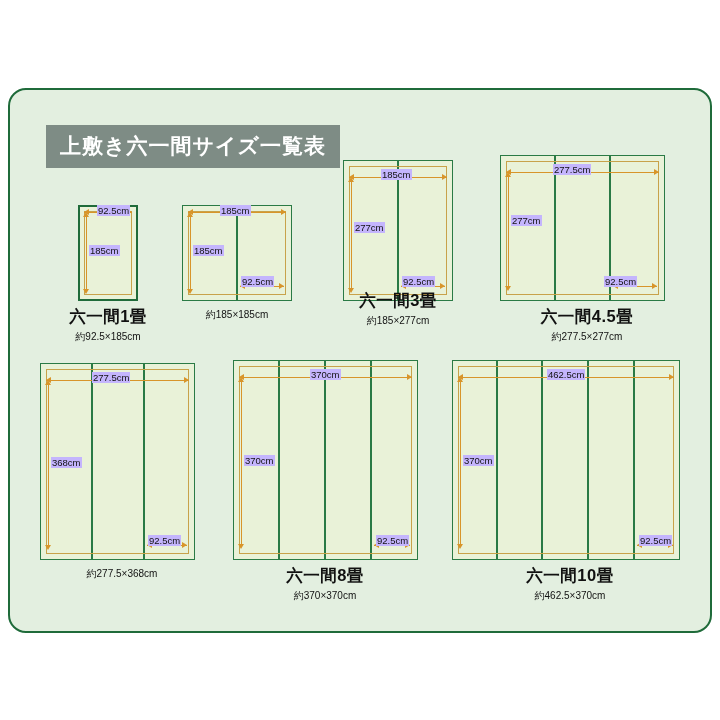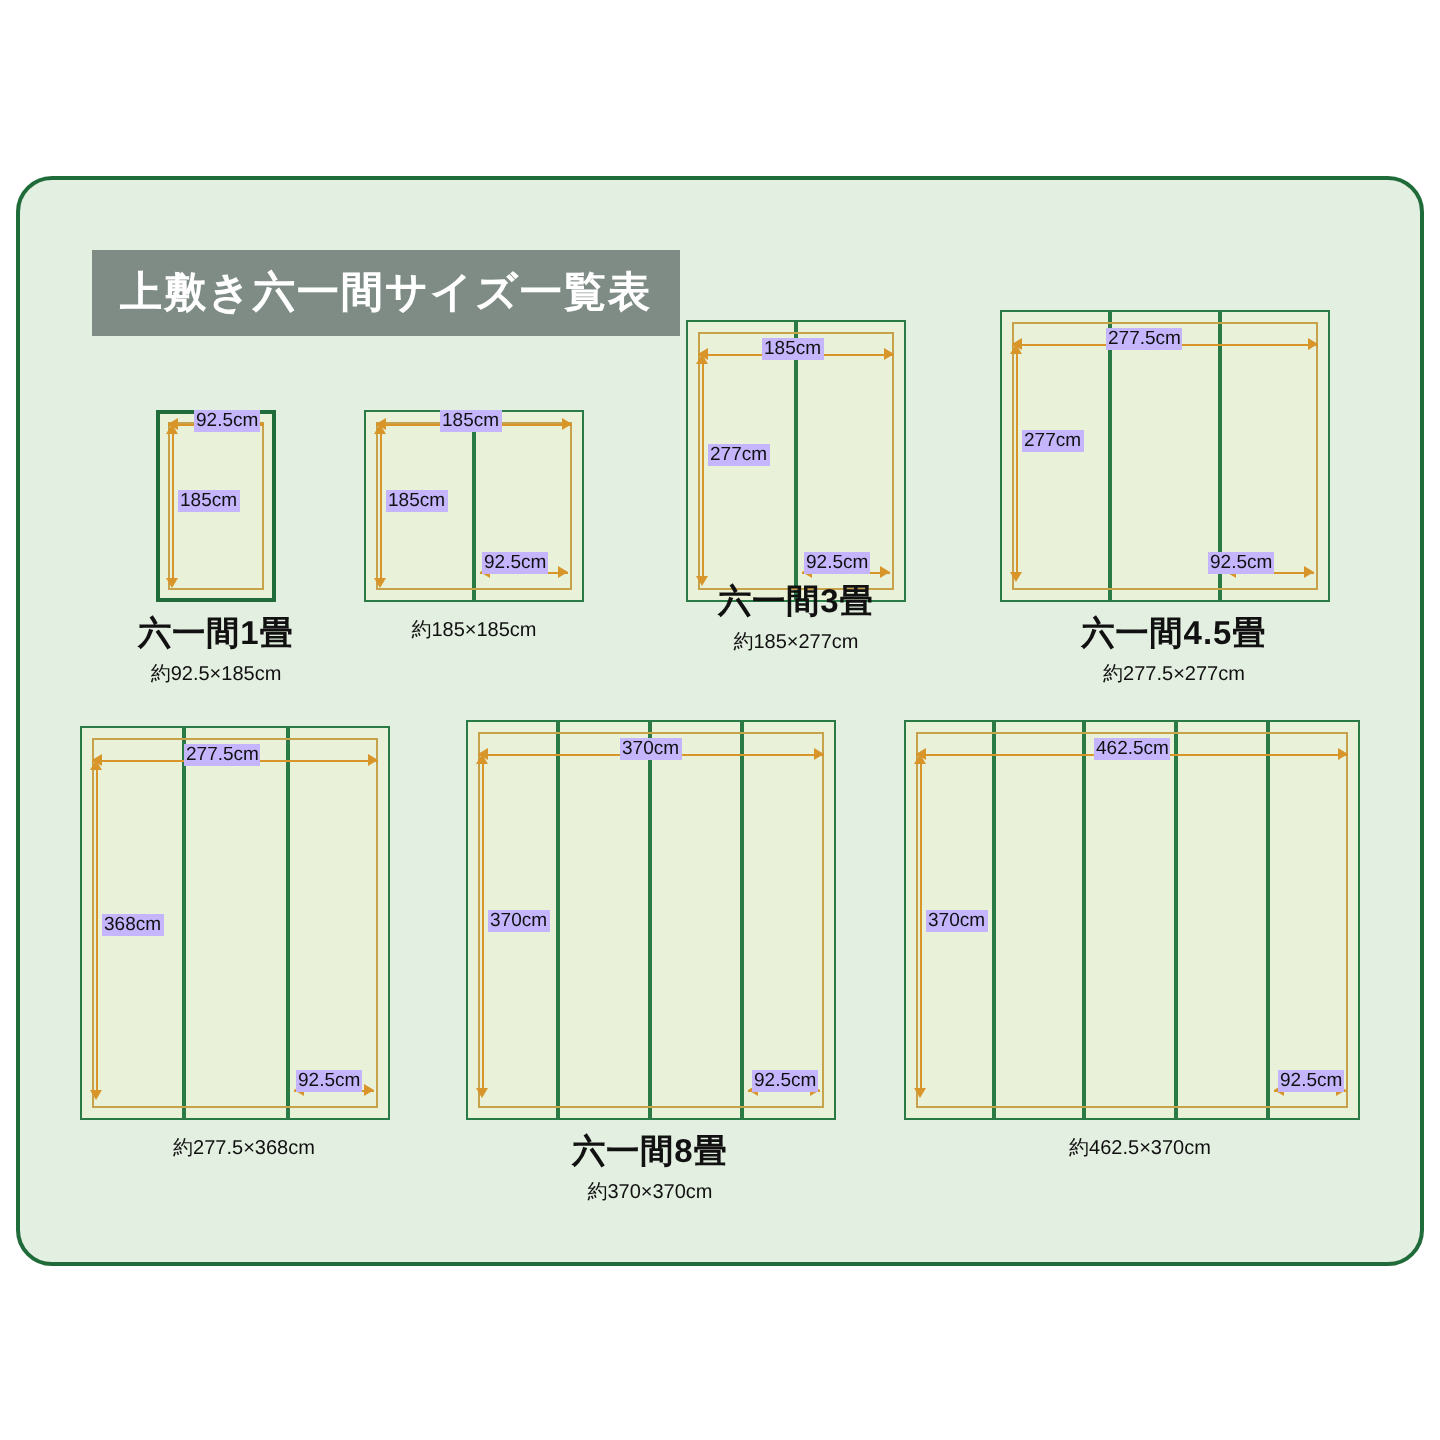--- a/index.html
+++ b/index.html
@@ -288,17 +288,18 @@
     <div class="arrowhead ah-up" style="left:457px;top:377px;"></div>
     <div class="arrowhead ah-down" style="left:457px;top:544px;"></div>
     <div class="dimlabel" style="left:463px;top:455px;">370cm</div>
 
     <div class="dim h" style="left:637px;top:545px;width:36px;"></div>
     <div class="arrowhead ah-left" style="left:637px;top:542px;"></div>
     <div class="arrowhead ah-right" style="left:668px;top:542px;"></div>
     <div class="dimlabel" style="left:639px;top:535px;">92.5cm</div>
 
     <div class="caption" style="left:500px;top:565px;width:140px;">
+      <span class="name">六一間10畳</span>
       <span class="size">約462.5×370cm</span>
     </div>
   </div>
 
 </div>
 
 </body></html>

